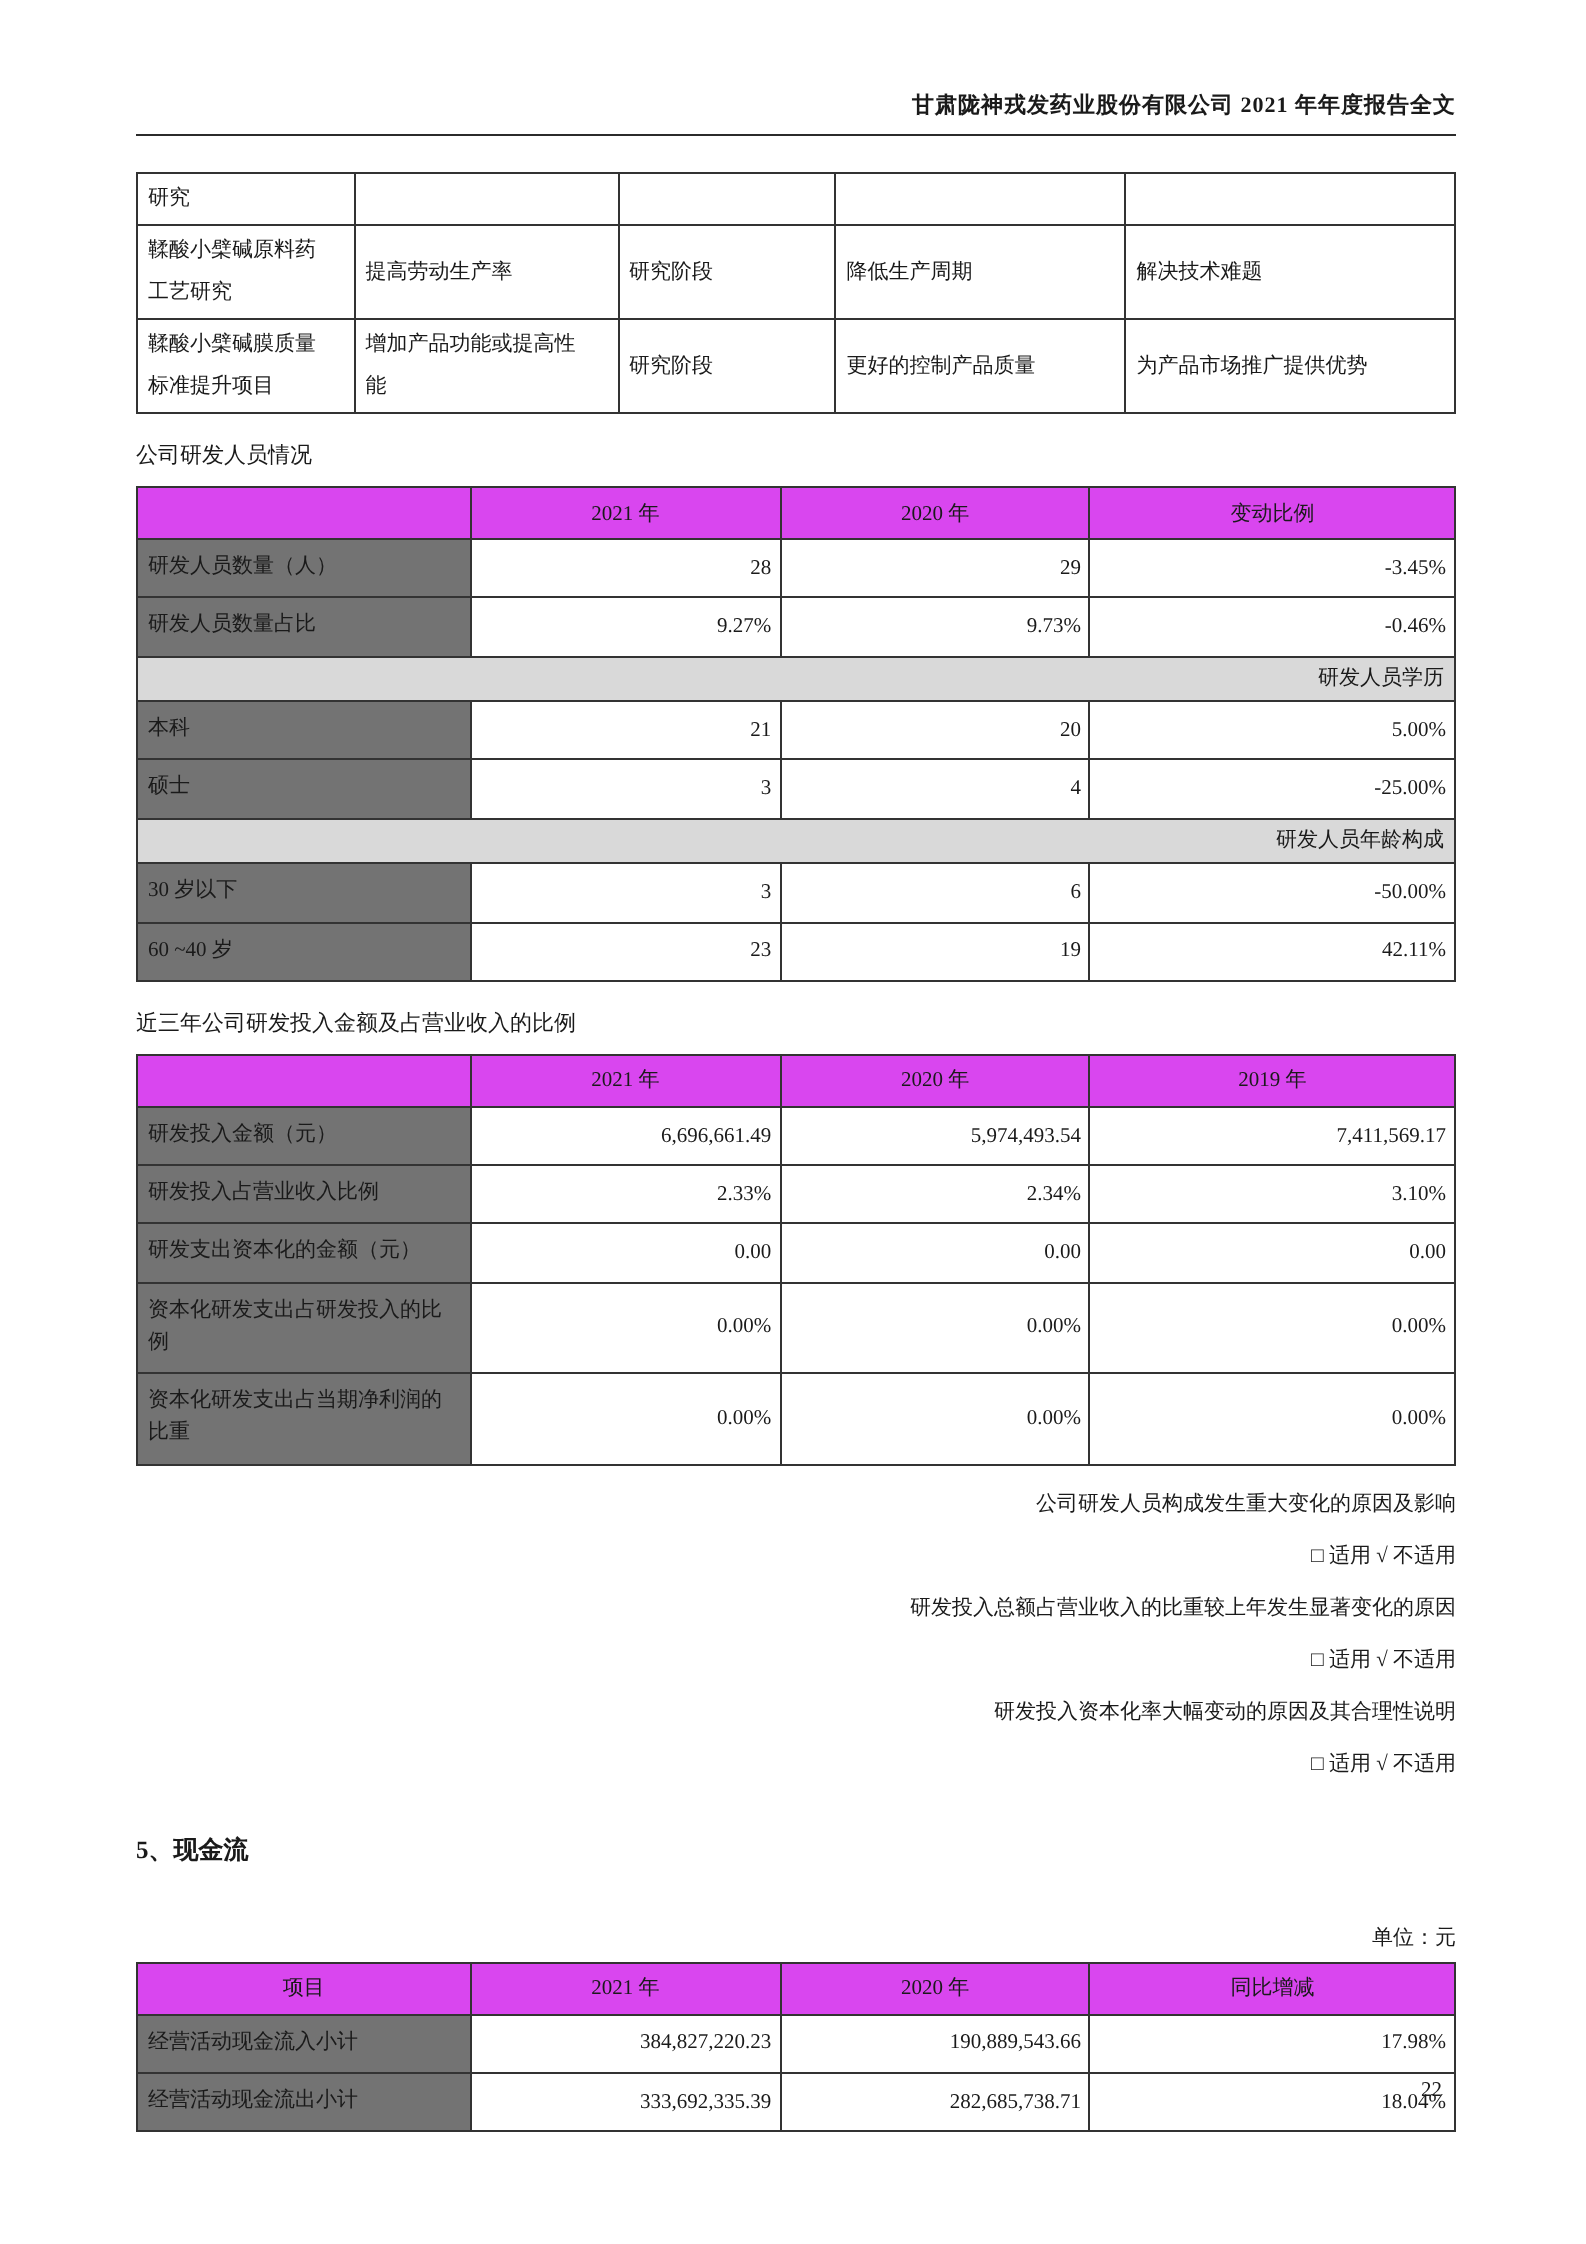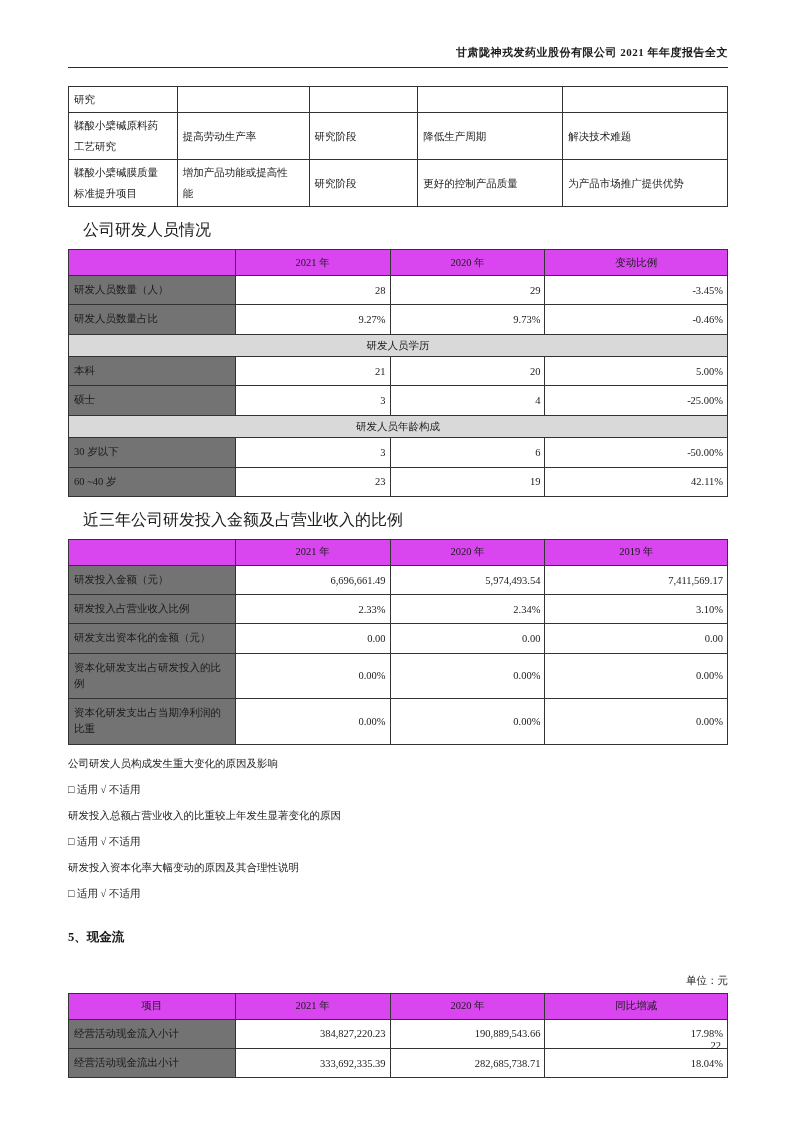--- a/index.html
+++ b/index.html
@@ -44,26 +44,26 @@
   .report-table td { padding: 6px 20px; }
   .report-table td.label {
     background: #737373;
     text-align: left;
     padding: 6px 12px 6px 5px;
     line-height: 1.55;
   }
   .report-table td.num { text-align: right; padding-right: 4px; }
   .report-table td.section {
     background: #d9d9d9;
-    text-align: center;
+    text-align: right;
     padding: 4px 5px;
     line-height: 1.3;
   }
-  .caption { font-size: 16px; margin: 13px 0 8px 15px; }
-  .note-line { font-size: 10.5px; margin: 12px 0; }
+  .caption { font-size: 11px; margin: 13px 0 8px 0; }
+  .note-line { font-size: 10.5px; margin: 12px 0; text-align: right; }
   .section-heading { font-size: 12.5px; font-weight: bold; margin: 28px 0 0 0; }
   .unit-line { font-size: 10.5px; text-align: right; margin: 28px 0 5px 0; }
   .spacer-18 { height: 18px; }
   .page-number {
     position: absolute;
     top: 1040px; right: 72px;
     font-size: 10.5px;
   }
 </style>
 </head>

